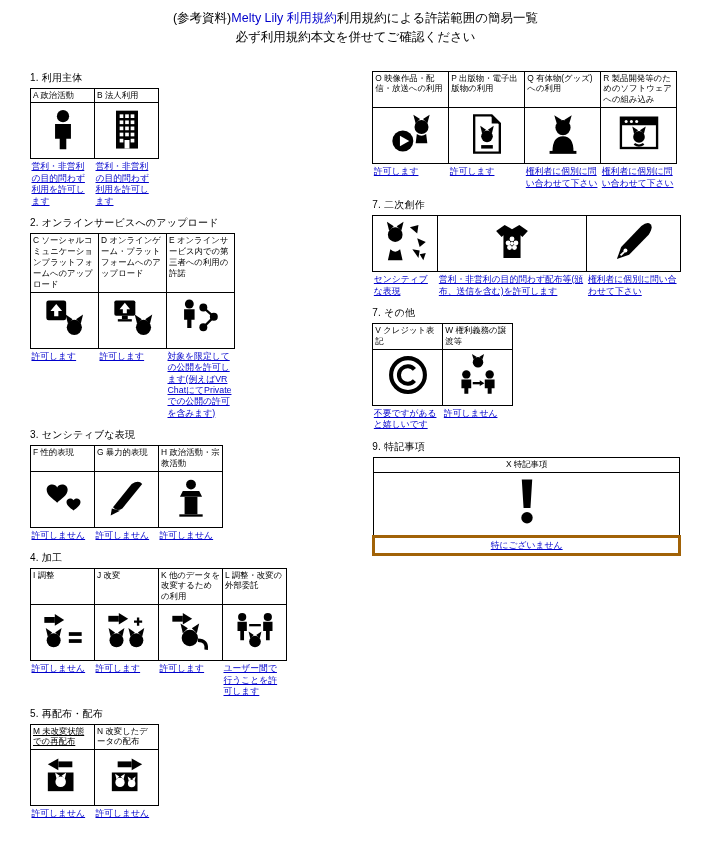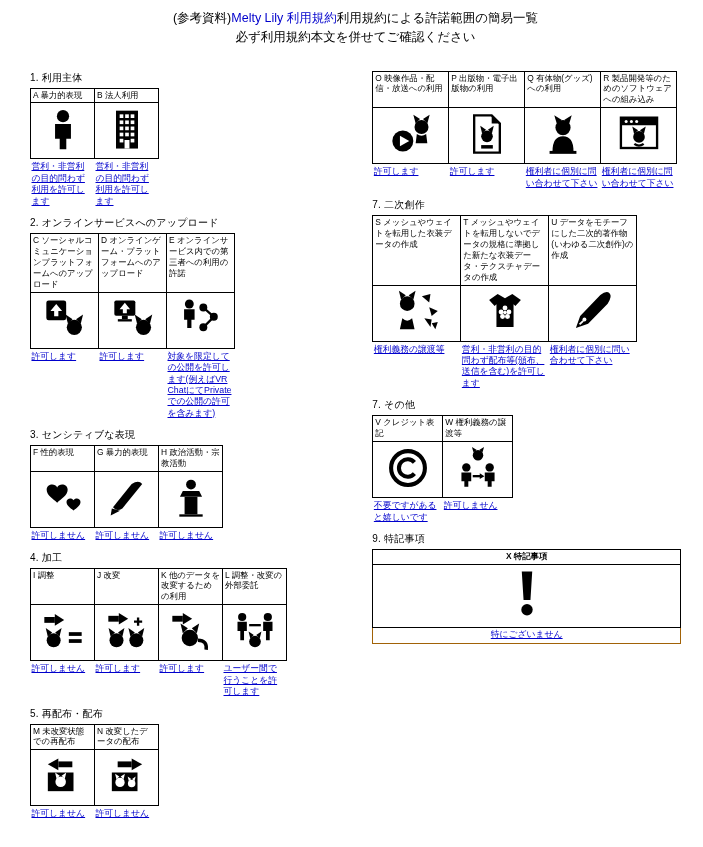--- a/index.html
+++ b/index.html
@@ -21,41 +21,41 @@
   table.items { border-collapse:collapse; table-layout:fixed; }
   td.h {
     border:1px solid #000; font-size:8.4px; line-height:1.3;
     padding:1px 2px 2px 2px; vertical-align:top; word-break:break-all;
   }
   td.i { border:1px solid #000; height:56px; text-align:center; vertical-align:middle; padding:2px; }
   td.r {
     font-size:8.8px; line-height:1.3; padding:2px 2px 0 1px; vertical-align:top;
     color:var(--blue); text-decoration:underline; word-break:break-all;
   }
-  td.r.boxed { border:1px solid #a16207; text-align:center; padding:2px;font-family:Liberation Mono, monospace; }
+  td.r.boxed { border:3px solid #a16207; text-align:center; padding:2px; }
   table.center td.h { text-align:center; }
   .icon { display:inline-block; }
   .icon svg { display:block; margin:auto; fill:#000; }
 </style>
 </head>
 <body>
 
 <div class="page">
   <div class="title-line">
     <span>(参考資料)</span><span class="link">Melty Lily 利用規約</span><span>利用規約による許諾範囲の簡易一覧</span>
   </div>
   <div class="title-line">必ず利用規約本文を併せてご確認ください</div>
   <div class="columns">
     <div class="col left">
         <div class="section">
           <div class="section-title">1. 利用主体</div>
           <table class="items">
             <tbody>
               <tr>
-                <td class="h" style="width: 64px;">A 暴力的表現</td>
+                <td class="h" style="width: 64px;">A 政治活動</td>
                 <td class="h" style="width: 64px;">B 法人利用</td>
               </tr>
               <tr>
                 <td class="i"><span class="icon"><svg viewBox="0 0 36 36" style="width: 44px; height: 44px;">
                       <circle cx="18" cy="7.5" r="5"></circle>
                       <path d="M11.5 14h13v12h-3.8v8.5h-5.4V26h-3.8z"></path>
                     </svg></span></td>
                 <td class="i"><span class="icon"><svg viewBox="0 0 36 36" style="width: 44px; height: 44px;">
                       <rect x="9" y="3" width="18" height="31"></rect>
                       <g fill="#fff">
@@ -217,21 +217,21 @@
                 <td class="r">ユーザー間で行うことを許可します</td>
               </tr>
             </tbody>
           </table>
         </div>
         <div class="section">
           <div class="section-title">5. 再配布・配布</div>
           <table class="items">
             <tbody>
               <tr>
-                <td class="h" style="width: 64px;">M 未改変状態での再配布</td>
+                <td class="h" style="width: 64px; text-decoration: underline;">M 未改変状態での再配布</td>
                 <td class="h" style="width: 64px;">N 改変したデータの配布</td>
               </tr>
               <tr>
                 <td class="i"><span class="icon"><svg viewBox="0 0 36 36" style="width: 42px; height: 42px;">
                       <path d="M14 3L5 8l9 5z"></path>
                       <rect x="14" y="5.5" width="12" height="5"></rect>
                       <rect x="5" y="15" width="22" height="16"></rect>
                       <g fill="#fff">
                         <circle cx="16" cy="23" r="4.5"></circle>
                         <path d="M12.5 20.5l-1.3-5.5 4 2.7z"></path>
@@ -313,25 +313,20 @@
                 <td class="r">権利者に個別に問い合わせて下さい</td>
               </tr>
             </tbody>
           </table>
         </div>
         <div class="section">
           <div class="section-title">7. 二次創作</div>
           <table class="items">
             <tbody>
               <tr>
-                <td class="h" style="width: 88px;">S メッシュやウェイトを転用した衣装データの作成</td>
-                <td class="h" style="width: 88px;">T メッシュやウェイトを転用しないでデータの規格に準拠した新たな衣装データ・テクスチャデータの作成</td>
-                <td class="h" style="width: 88px;">U データをモチーフにした二次的著作物(いわゆる二次創作)の作成</td>
-              </tr>
-              <tr>
                 <td class="i"><span class="icon"><svg viewBox="0 0 36 36" style="width: 44px; height: 44px;">
                       <circle cx="10" cy="12" r="6"></circle>
                       <path d="M5 8.8L3.2 1.5l5.6 3.7z"></path>
                       <path d="M15 8.8l1.8-7.3-5.6 3.7z"></path>
                       <path d="M6 24q4 4 8 0l2 9H4z"></path>
                       <path d="M22 6l7-2-1 7z"></path>
                       <path d="M28 15l7 3-5 4z"></path>
                       <path d="M24 24l6 1-1 6z"></path>
                       <path d="M30 28l5-1-2 6z"></path>
                     </svg></span></td>
@@ -346,21 +341,21 @@
                         <circle cx="18" cy="19.2" r="1.5"></circle>
                       </g>
                     </svg></span></td>
                 <td class="i"><span class="icon"><svg viewBox="0 0 36 36" style="width: 44px; height: 44px;">
                       <path d="M4 32l3.5-10L24 5q5-4 7.5-1.5T30 12L14 28.5z"></path>
                       <path d="M7 29l3-3" stroke="#fff" stroke-width="1.5"></path>
                       <circle cx="11" cy="25" r="1.6" fill="#fff"></circle>
                     </svg></span></td>
               </tr>
               <tr>
-                <td class="r">権利義務の譲渡等</td>
+                <td class="r">センシティブな表現</td>
                 <td class="r">営利・非営利の目的問わず配布等(頒布、送信を含む)を許可します</td>
                 <td class="r">権利者に個別に問い合わせて下さい</td>
               </tr>
             </tbody>
           </table>
         </div>
         <div class="section">
           <div class="section-title">7. その他</div>
           <table class="items">
             <tbody>
@@ -390,21 +385,21 @@
                 <td class="r">許可しません</td>
               </tr>
             </tbody>
           </table>
         </div>
         <div class="section">
           <div class="section-title">9. 特記事項</div>
           <table class="items center">
             <tbody>
               <tr>
-                <td class="h" style="width: 308px; font-weight: bold;">X 特記事項</td>
+                <td class="h" style="width: 308px;">X 特記事項</td>
               </tr>
               <tr>
                 <td class="i"><span class="icon"><svg viewBox="0 0 36 36" style="width: 54px; height: 54px;">
                       <path d="M14.5 3h7l-1.2 19h-4.6z"></path>
                       <circle cx="18" cy="28.5" r="3.8"></circle>
                     </svg></span></td>
               </tr>
               <tr>
                 <td class="r boxed">特にございません</td>
               </tr>

